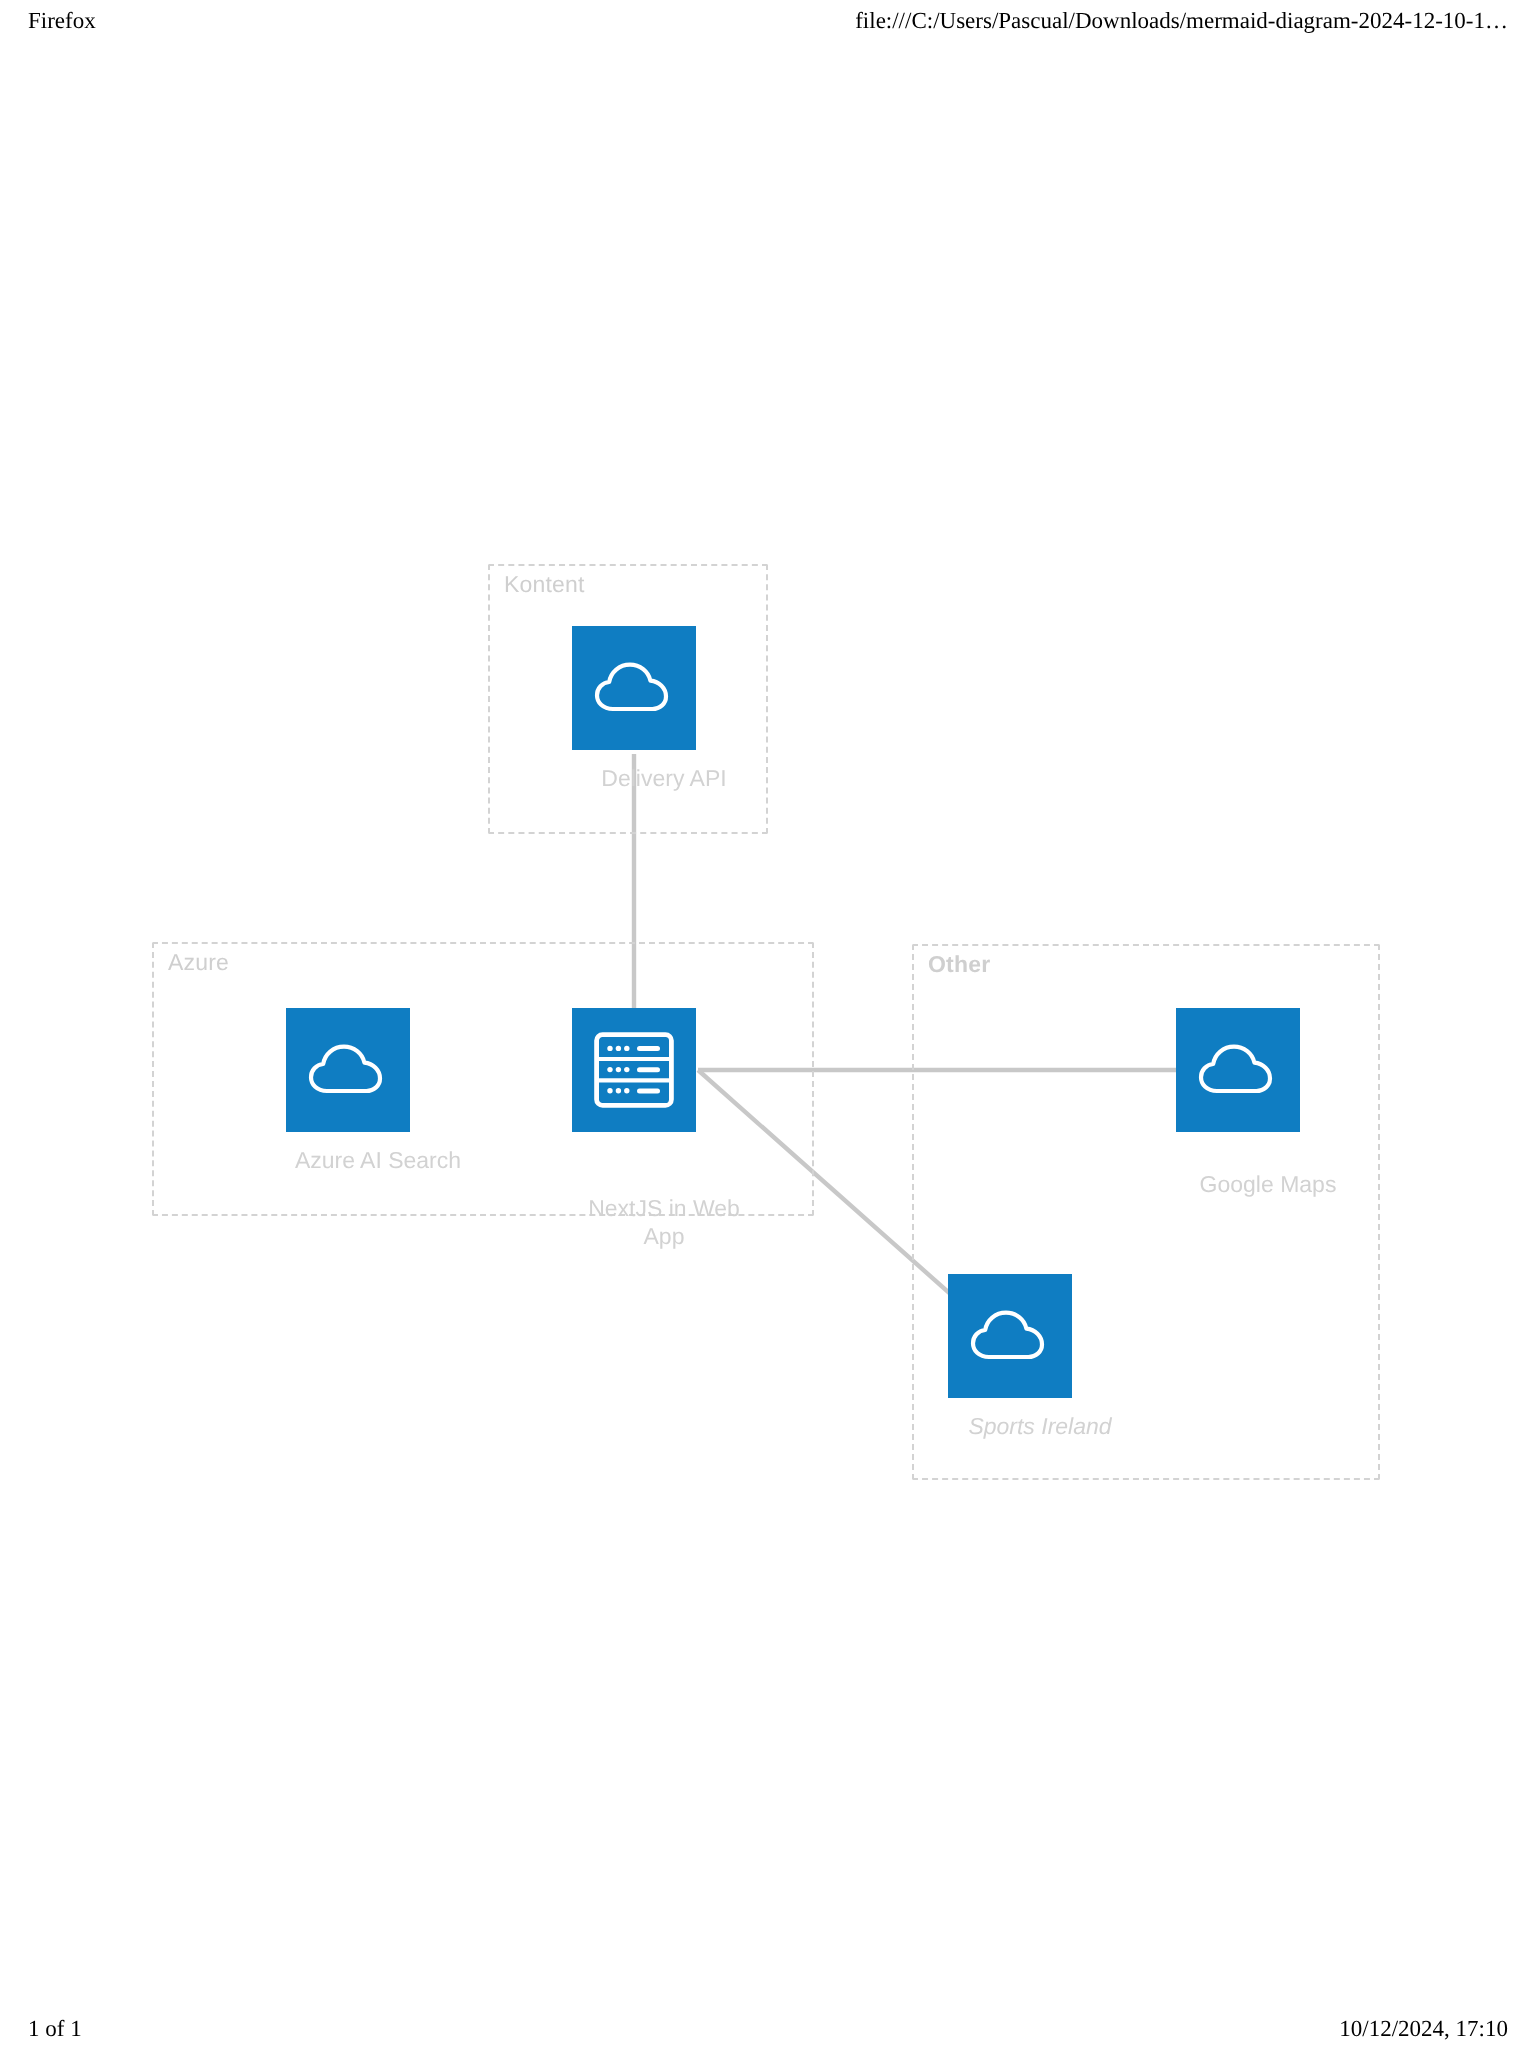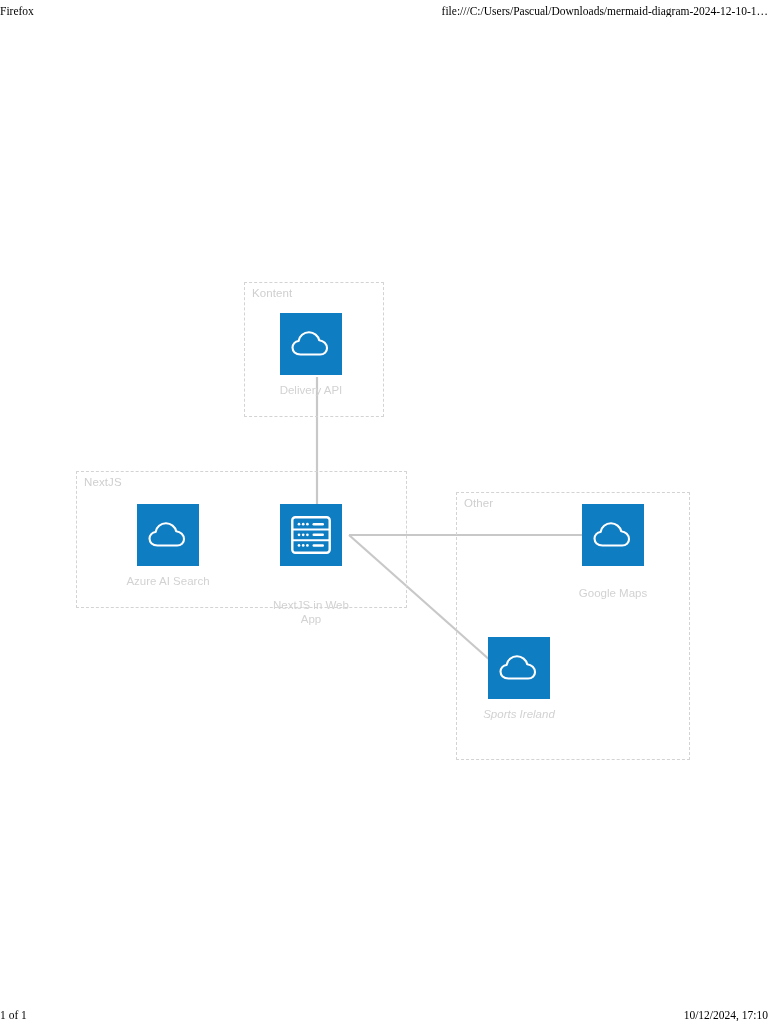--- a/index.html
+++ b/index.html
@@ -22,21 +22,21 @@
     left: 0;
     width: 768px;
     height: 18px;
     font-family: "Liberation Serif", serif;
     font-size: 11.5px;
     color: #000000;
     display: flex;
     align-items: center;
     justify-content: space-between;
     box-sizing: border-box;
-    padding: 0 0;
+    padding: 0 14px;
   }
   .print-header { top: 2px; }
   .print-footer { top: 1006px; gap: 35px; }
 
   .ph-left  { text-align: left; white-space: nowrap; }
   .ph-right { text-align: right; white-space: nowrap; overflow: hidden; max-width: 380px; }
 
   
   #diagram {
     position: absolute;
@@ -72,21 +72,20 @@
     white-space: nowrap;
     letter-spacing: 0.1px;
   }
 
   
   .node {
     position: absolute;
     width: 50px;
     display: flex;
     flex-direction: column;
-    align-items: center;
   }
   .node-box {
     width: 62px;
     height: 62px;
     background: #0f7dc2;
     display: flex;
     align-items: center;
     justify-content: center;
     box-sizing: border-box;
   }
@@ -117,24 +116,24 @@
       <polyline points="349,535 588,535"></polyline>
       <polyline points="349,535 500,669"></polyline>
     </g>
   </svg>
 
   <div class="cluster" style="left:244px; top:282px; width:140px; height:135px;">
     <span class="cluster-title">Kontent</span>
   </div>
 
   <div class="cluster" style="left:76px; top:471px; width:331px; height:137px;">
-    <span class="cluster-title">NextJS</span>
-  </div>
-
-  <div class="cluster" style="left:456px; top:492px; width:234px; height:268px;">
+    <span class="cluster-title">Azure</span>
+  </div>
+
+  <div class="cluster" style="left:456px; top:472px; width:234px; height:268px;font-weight:bold;">
     <span class="cluster-title">Other</span>
   </div>
 
   <div class="node" style="left:286px; top:313px;">
     <div class="node-box">
       <svg class="node-icon" width="42" height="30" viewBox="0 0 42 30">
         <path d="M10.5 25.5 C5.4 25.5 2.5 22.2 2.5 18.6 C2.5 15.2 5.1 12.3 8.6 12.0
                  C9.4 7.0 13.7 3.3 19.0 3.3 C24.0 3.3 28.2 6.7 29.2 11.3
                  C33.6 11.7 37.0 15.1 37.0 19.2 C37.0 22.8 34.0 25.5 30.2 25.5 Z" fill="none" stroke="#ffffff" stroke-width="2.1" stroke-linejoin="round"></path>
       </svg>
@@ -185,21 +184,21 @@
     <div class="node-box">
       <svg class="node-icon" width="42" height="30" viewBox="0 0 42 30">
         <path d="M10.5 25.5 C5.4 25.5 2.5 22.2 2.5 18.6 C2.5 15.2 5.1 12.3 8.6 12.0
                  C9.4 7.0 13.7 3.3 19.0 3.3 C24.0 3.3 28.2 6.7 29.2 11.3
                  C33.6 11.7 37.0 15.1 37.0 19.2 C37.0 22.8 34.0 25.5 30.2 25.5 Z" fill="none" stroke="#ffffff" stroke-width="2.1" stroke-linejoin="round"></path>
       </svg>
     </div>
     <div class="node-label">Google Maps</div>
   </div>
 
-  <div class="node" style="left:494px; top:637px;font-style:italic;">
+  <div class="node" style="left:474px; top:637px;font-style:italic;">
     <div class="node-box">
       <svg class="node-icon" width="42" height="30" viewBox="0 0 42 30">
         <path d="M10.5 25.5 C5.4 25.5 2.5 22.2 2.5 18.6 C2.5 15.2 5.1 12.3 8.6 12.0
                  C9.4 7.0 13.7 3.3 19.0 3.3 C24.0 3.3 28.2 6.7 29.2 11.3
                  C33.6 11.7 37.0 15.1 37.0 19.2 C37.0 22.8 34.0 25.5 30.2 25.5 Z" fill="none" stroke="#ffffff" stroke-width="2.1" stroke-linejoin="round"></path>
       </svg>
     </div>
     <div class="node-label">Sports Ireland</div>
   </div>
 

